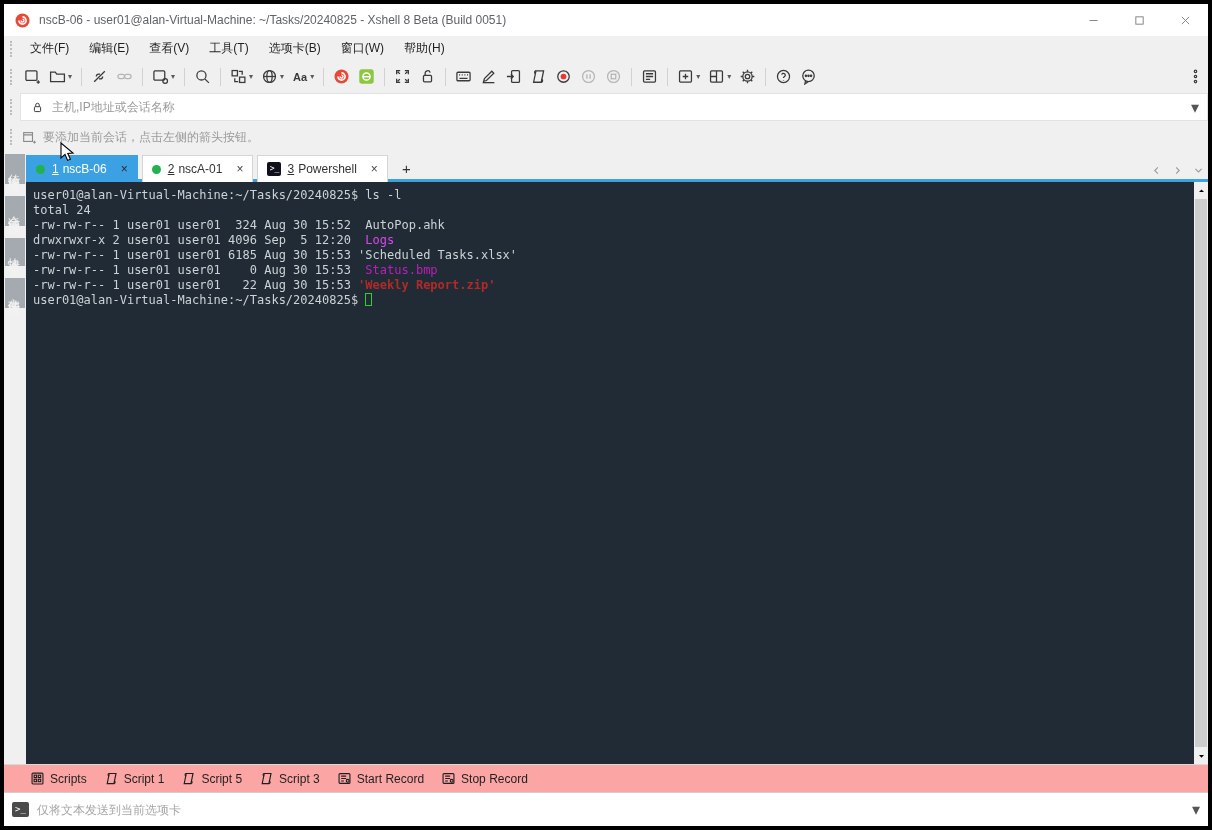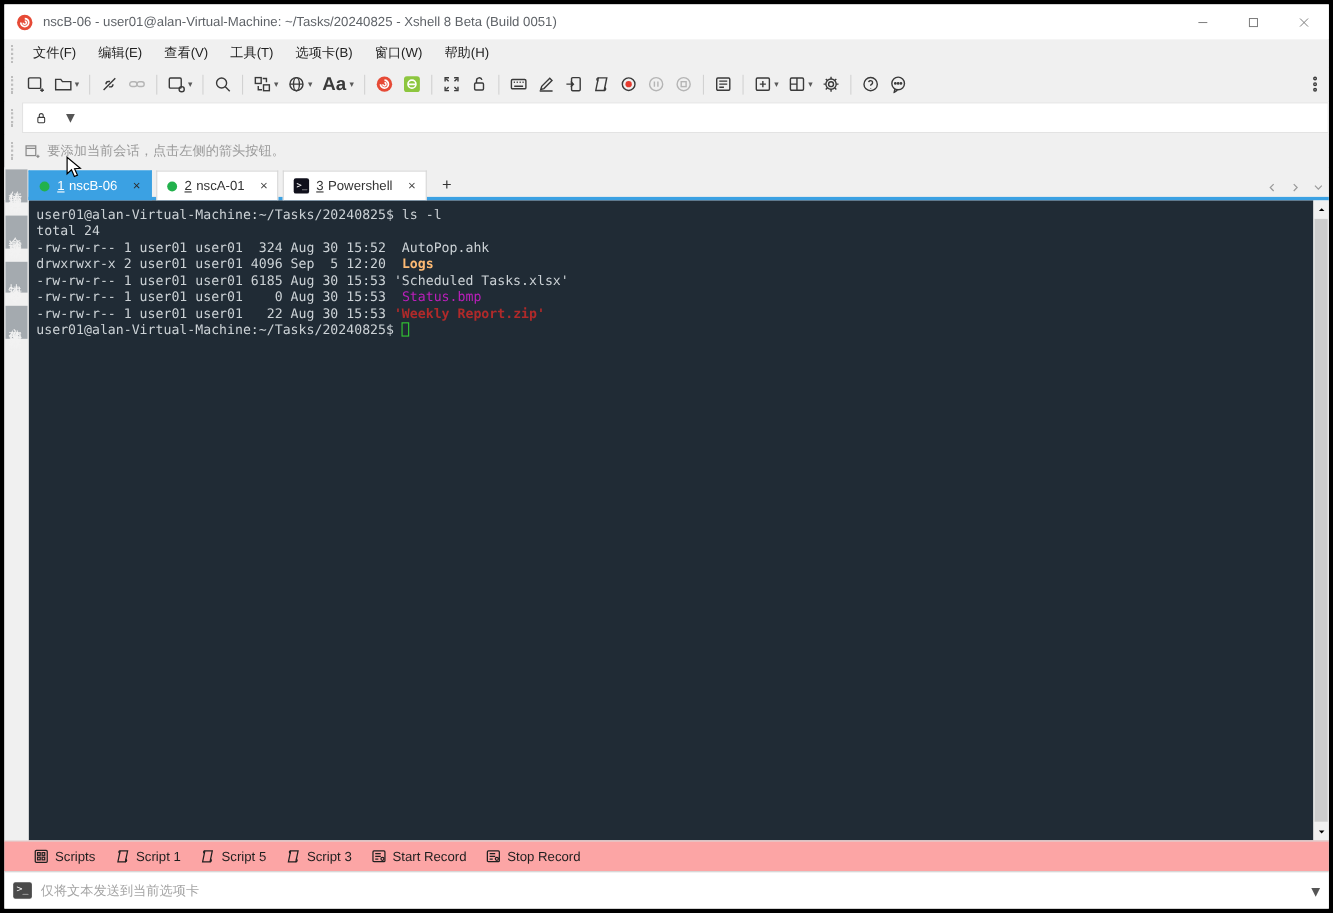--- a/index.html
+++ b/index.html
@@ -21,21 +21,21 @@
   .drag-handle { width:4px; height:16px; border-left:2px dotted #bdbdbd; margin:0 6px 0 6px; }
 
   
   .toolbar { height:31px; background:#f0f0f0; display:flex; align-items:center; flex:0 0 31px; }
   .tbtn { display:flex; align-items:center; padding:3px 3px; margin:0 1px; color:#3a3a3a; }
   .tbtn.disabled { color:#b5b5b5; }
   .ic { width:17px; height:17px; display:block; }
   .ic * { stroke:currentColor; fill:none; stroke-width:1.2; }
   .dd { font-size:8px; color:#5a5a5a; margin-left:2px; }
   .tsep { width:1px; height:18px; background:#d2d2d2; margin:0 5px; }
-  .aa-label { font-size:17px; color:#3a3a3a; font-weight:bold; padding:0 1px; }
+  .aa-label { font-size:11px; color:#3a3a3a; font-weight:bold; padding:0 1px; }
   .toolbar-spacer { flex:1; }
 
   
   .addressbar { height:30px; background:#f0f0f0; display:flex; align-items:center; flex:0 0 30px; }
   .address-box { flex:1; height:28px; background:#fff; border:1px solid #e3e3e3; display:flex; align-items:center; margin-right:0; }
   .address-box .lockic { margin:0 8px 0 10px; color:#3a3a3a; }
   .address-input { flex:1; border:none; outline:none; font-size:12px; color:#333; background:transparent; }
   .address-input::placeholder { color:#9a9a9a; }
   .chev-btn { color:#555; padding:0 8px; }
 
@@ -62,21 +62,21 @@
   .tabnav svg { width:11px; height:11px; }
 
   
   .main { flex:1; display:flex; min-height:0; }
   .side-rail { width:22px; background:#f0f0f0; display:flex; flex-direction:column; align-items:center; position:relative; z-index:2; }
   .side-chip { writing-mode:vertical-rl; background:#a4aaaf; color:#f2f2f2; font-size:12px; letter-spacing:2px;
                padding:10px 3px; margin-bottom:12px; width:20px; text-align:center; }
   .side-chip.first { margin-top:-28px; }
   .terminal { flex:1; background:#202b35; padding:6px 0 0 7px; overflow:hidden; cursor:text; }
   .term-line { font-family:"DejaVu Sans Mono",monospace; font-size:12px; line-height:15px; color:#ccd2d6; white-space:pre; }
-  .c-dir { color:#fdba74; font-weight:bold;margin-top:28px; }
+  .c-dir { color:#d946ef; font-weight:normal;margin-top:28px; }
   .c-img { color:#bb1fbb; font-weight:normal; }
   .c-zip { color:#b02a2a; font-weight:bold; }
   .term-cursor { display:inline-block; width:7px; height:13px; border:1px solid #33cc33; vertical-align:-2px; }
   .vscroll { width:14px; background:#f0f0f0; display:flex; flex-direction:column; }
   .scroll-arrow { height:16px; display:flex; align-items:center; justify-content:center; color:#505050; }
   .scroll-arrow svg { width:9px; height:9px; }
   .scroll-thumb { flex:1; background:#cdcdcd; margin:1px 1px; }
 
   
   .quickbar { height:28px; background:#fca5a5; border-top:1px solid #d9d9d9; display:flex; align-items:center; flex:0 0 28px; padding-left:26px; }
@@ -442,20 +442,21 @@
         </svg>
       </span>
   </div>
 
   <div class="addressbar">
     <span class="drag-handle"></span>
     <div class="address-box">
       <svg class="ic lockic" style="width:13px;height:13px">
           <use href="#i-lock"></use>
         </svg>
+      <input class="address-input" type="text" placeholder="主机,IP地址或会话名称" style="">
       <span class="chev-btn">▾</span>
     </div>
   </div>
 
   <div class="hintbar">
     <span class="drag-handle"></span>
     <svg class="ic hint-ic" style="width:15px;height:15px">
         <use href="#i-winadd"></use>
       </svg>
     <span class="hint-text">要添加当前会话，点击左侧的箭头按钮。</span>

